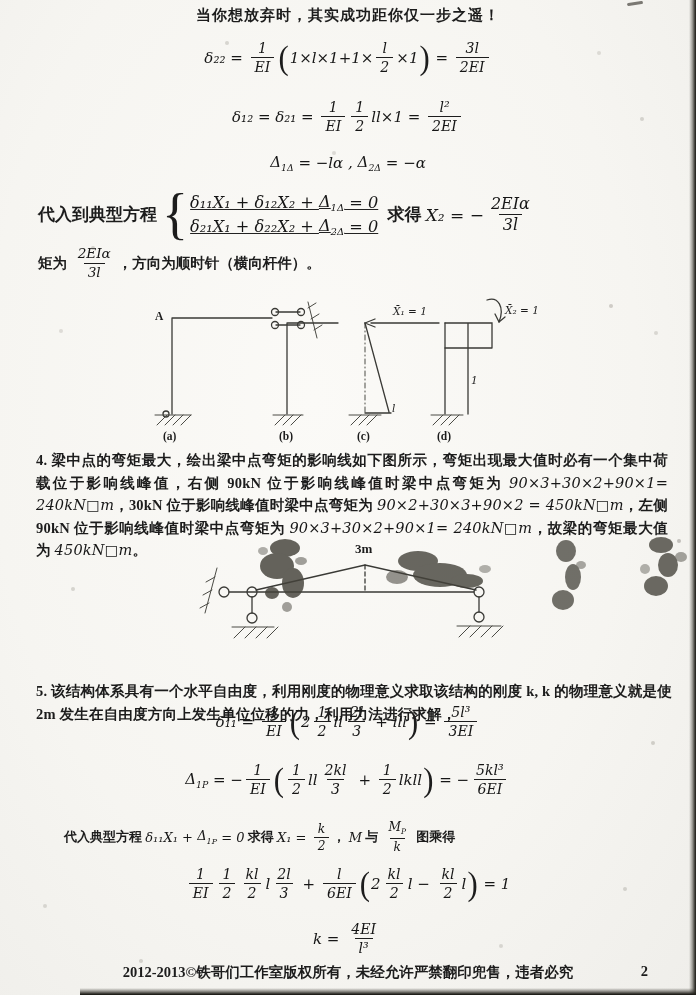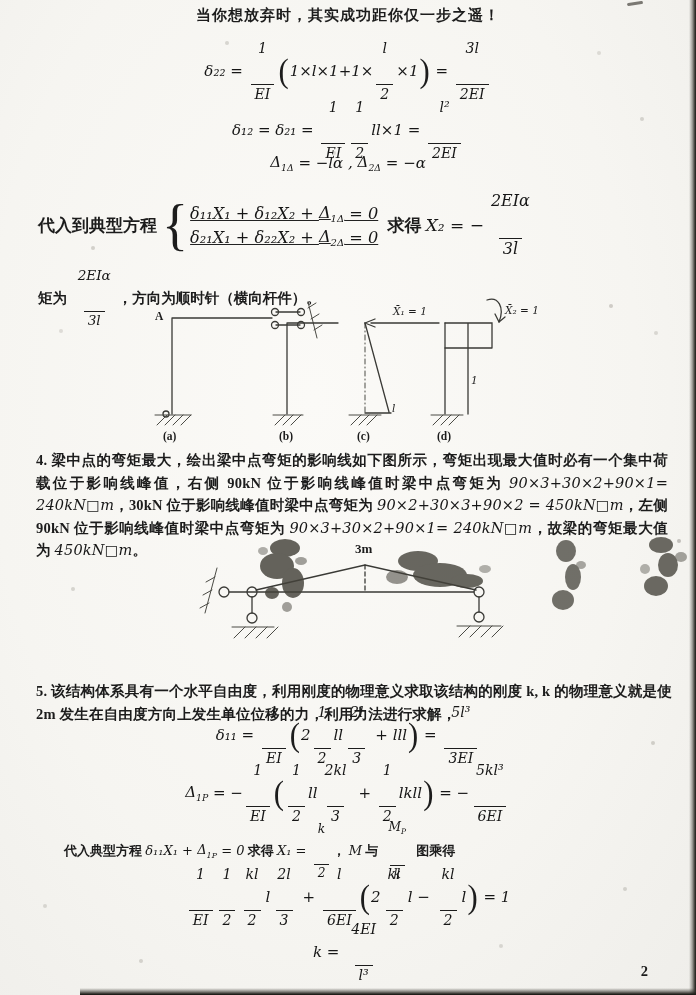--- a/index.html
+++ b/index.html
@@ -8,21 +8,21 @@
     background:
       radial-gradient(ellipse at 45% 40%, #fbfaf7 0%, #f6f5f1 60%, #efeeea 100%);
     font-family:"Liberation Serif","DejaVu Serif",serif;
     color:#222;
   }
   .cn{font-family:"Liberation Serif","DejaVu Serif",serif;font-weight:600;color:#1c1c1c;white-space:pre-wrap;}
   .m{font-family:"DejaVu Serif","Liberation Serif",serif;font-style:italic;font-weight:500;color:#161616;white-space:pre;}
   .para .m,.para .cn{white-space:pre-wrap;}
   .frac{display:inline-flex;flex-direction:column;align-items:center;vertical-align:middle;margin:0 3px;line-height:1.15;font-size:0.94em;}
   .frac .fnum{padding:0 4px 1px;display:inline-flex;align-items:flex-end;}
-  .frac .fden{padding:1px 4px 0;border-top:1.4px solid #1c1c1c;display:inline-flex;align-items:flex-end;margin-top:27px;}
+  .frac .fden{padding:1px 4px 0;border-top:1.4px solid #1c1c1c;display:inline-flex;align-items:flex-end;}
   .bigp{font-size:2.05em;font-weight:300;font-style:normal;line-height:0.85;transform:scaleY(1.08);margin:0 1px;color:#1c1c1c;}
   .bs{white-space:nowrap;}
   .bs sub{font-size:0.62em;font-style:italic;}
   .cases{display:inline-flex;align-items:center;margin:0 5px;}
   .cases .brace{font-size:3.2em;font-weight:300;line-height:0.75;margin-right:2px;transform:scaleY(1.05);color:#1c1c1c;}
   .cases .casecol{display:inline-flex;flex-direction:column;gap:3px;font-size:0.95em;text-decoration:underline;}
   .cases .caserow{display:flex;align-items:center;white-space:nowrap;}
   .formula{position:absolute;display:flex;align-items:center;font-size:15px;}
   .formula.centered{left:0;width:100%;justify-content:center;}
   .row{display:flex;align-items:center;}
@@ -478,20 +478,21 @@
         <span class="fnum">
           <span class="m">4EI</span>
         </span>
         <span class="fden">
           <span class="m">l³</span>
         </span>
       </span>
     </div>
 
   <div id="footer">
+    <span class="cn">2012-2013©铁哥们工作室版权所有，未经允许严禁翻印兜售，违者必究</span>
     <span class="cn pagenum">2</span>
   </div>
 
   <div id="edge-right"></div>
   <div id="edge-bottom"></div>
   <div id="corner-mark"></div>
 
 </div>
 
 </body></html>

